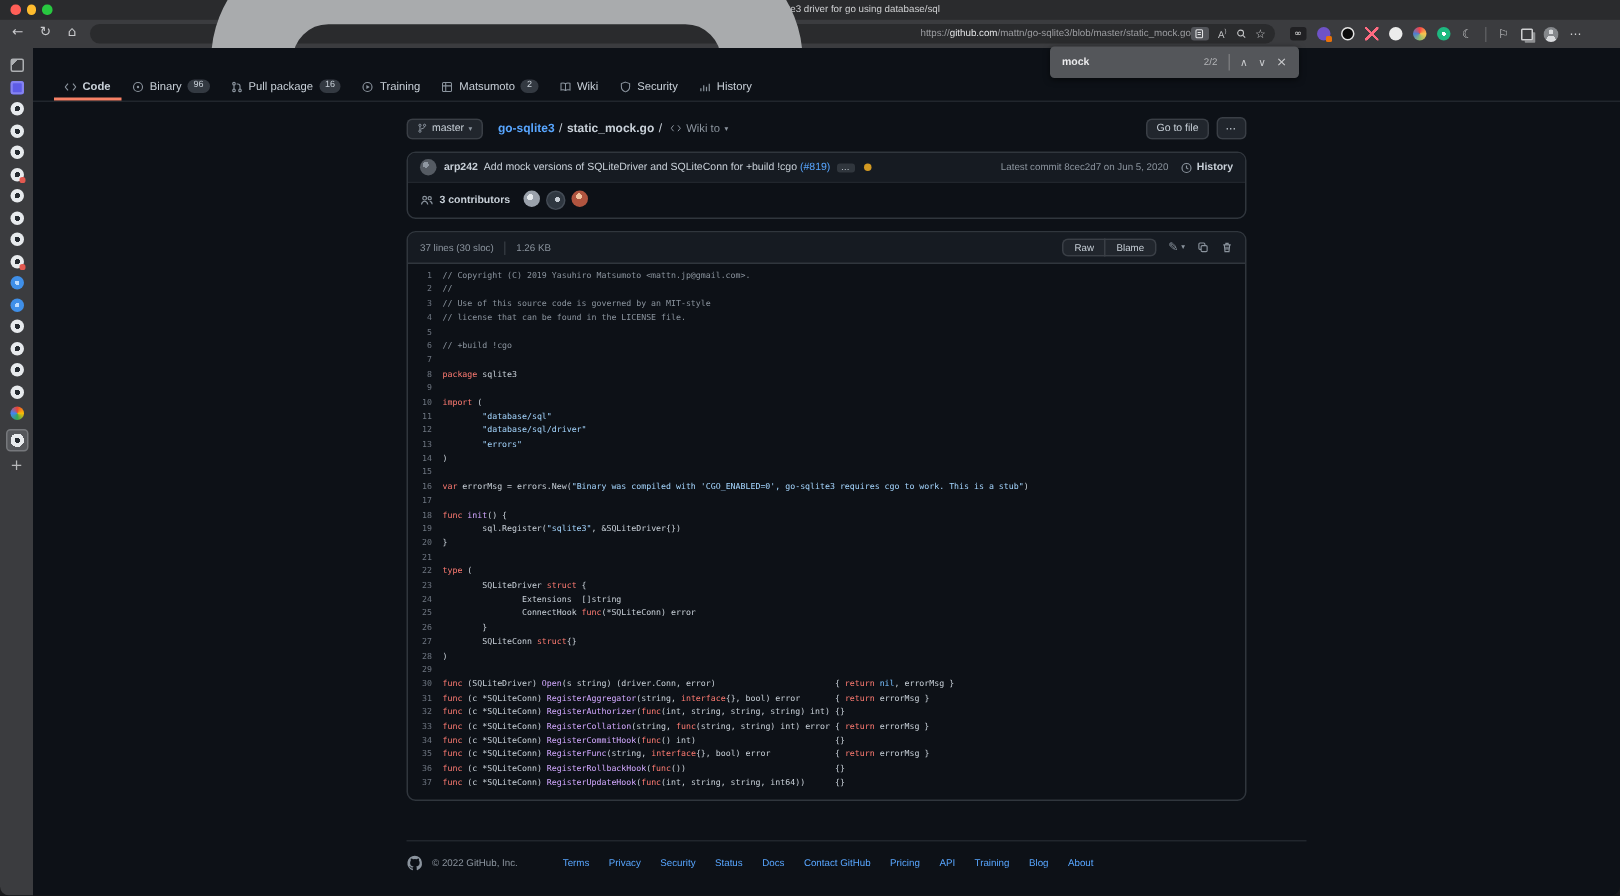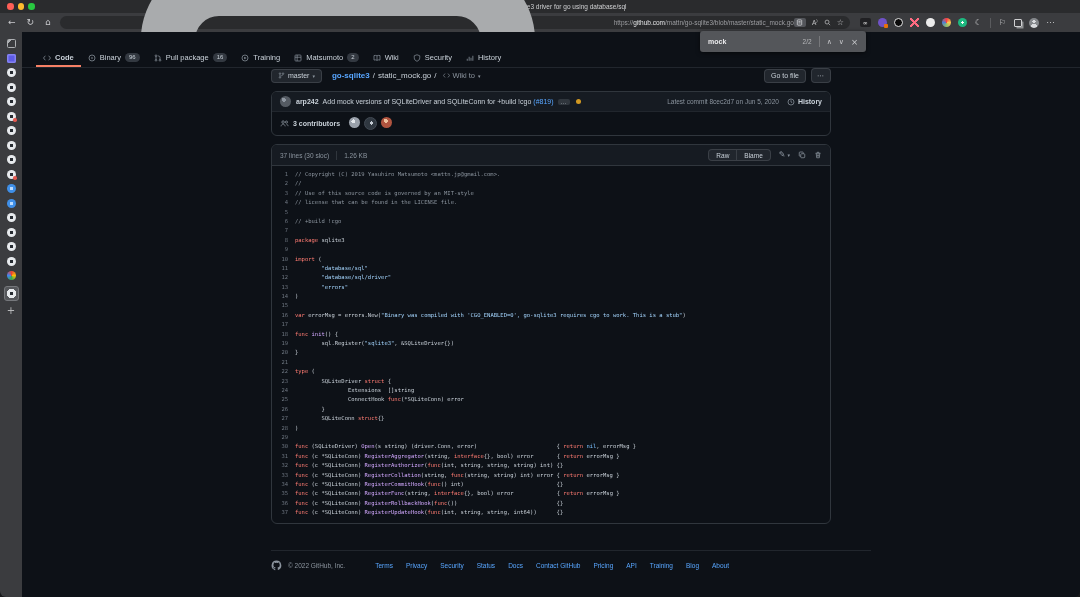--- a/index.html
+++ b/index.html
@@ -65,29 +65,29 @@
 
   
   .page{position:absolute;top:32px;left:22px;right:0;bottom:0;background:#0d1117;overflow:hidden;border-bottom-right-radius:6px;}
   .repo-nav{height:35px;border-bottom:1px solid #21262d;display:flex;align-items:flex-end;padding-left:14px;}
   .tab{display:flex;align-items:center;gap:4px;padding:6px 7px 3px;font-size:7.5px;color:#c9d1d9;border-bottom:2px solid transparent;cursor:pointer;}
   .tab.active{border-bottom-color:#f78166;font-weight:bold;}
   .tab svg{width:8px;height:8px;color:#8b949e;flex:none;}
   .tab .badge{background:rgba(110,118,129,.4);border-radius:8px;padding:1px 4px;font-size:6px;line-height:7px;color:#c9d1d9;font-weight:normal;}
 
   .container{width:560px;margin:0 auto;position:relative;}
-  .crumb-row{display:flex;align-items:center;font-size:8px;}
+  .crumb-row{margin-top:10px;display:flex;align-items:center;font-size:8px;}
   .btn{display:inline-flex;align-items:center;gap:3px;background:#21262d;border:1px solid rgba(240,246,252,.12);border-radius:4px;
        padding:2.5px 6px;font-size:7px;color:#c9d1d9;cursor:pointer;}
   .btn svg{width:7px;height:7px;color:#8b949e;}
   .caret{font-size:5px;color:#8b949e;}
   .crumbs{margin-left:10px;display:flex;align-items:center;gap:3px;}
   .crumb-repo{color:#58a6ff;font-weight:bold;}
   .crumb-sep{color:#c9d1d9;}
-  .crumb-file{color:#c9d1d9;font-weight:normal;}
+  .crumb-file{color:#c9d1d9;font-weight:bold;}
   .jump{display:flex;align-items:center;gap:3px;color:#8b949e;font-size:7.5px;margin-left:3px;}
   .jump svg{width:7px;height:7px;}
   .crumb-spacer{flex:1;}
   .kebab{padding:2.5px 5px;color:#c9d1d9;font-size:7px;letter-spacing:1px;}
 
   .commit-box{margin-top:8px;border:1px solid #30363d;border-radius:6px;overflow:hidden;}
   .commit-top{display:flex;align-items:center;background:#161b22;padding:4px 8px;font-size:7px;color:#8b949e;}
   .avatar{width:11px;height:11px;border-radius:50%;flex:none;}
   .av-author{background:radial-gradient(circle at 35% 35%,#8f97a1 0 2px,#555b63 2px);}
   .commit-author{margin-left:5px;color:#c9d1d9;font-weight:bold;}

